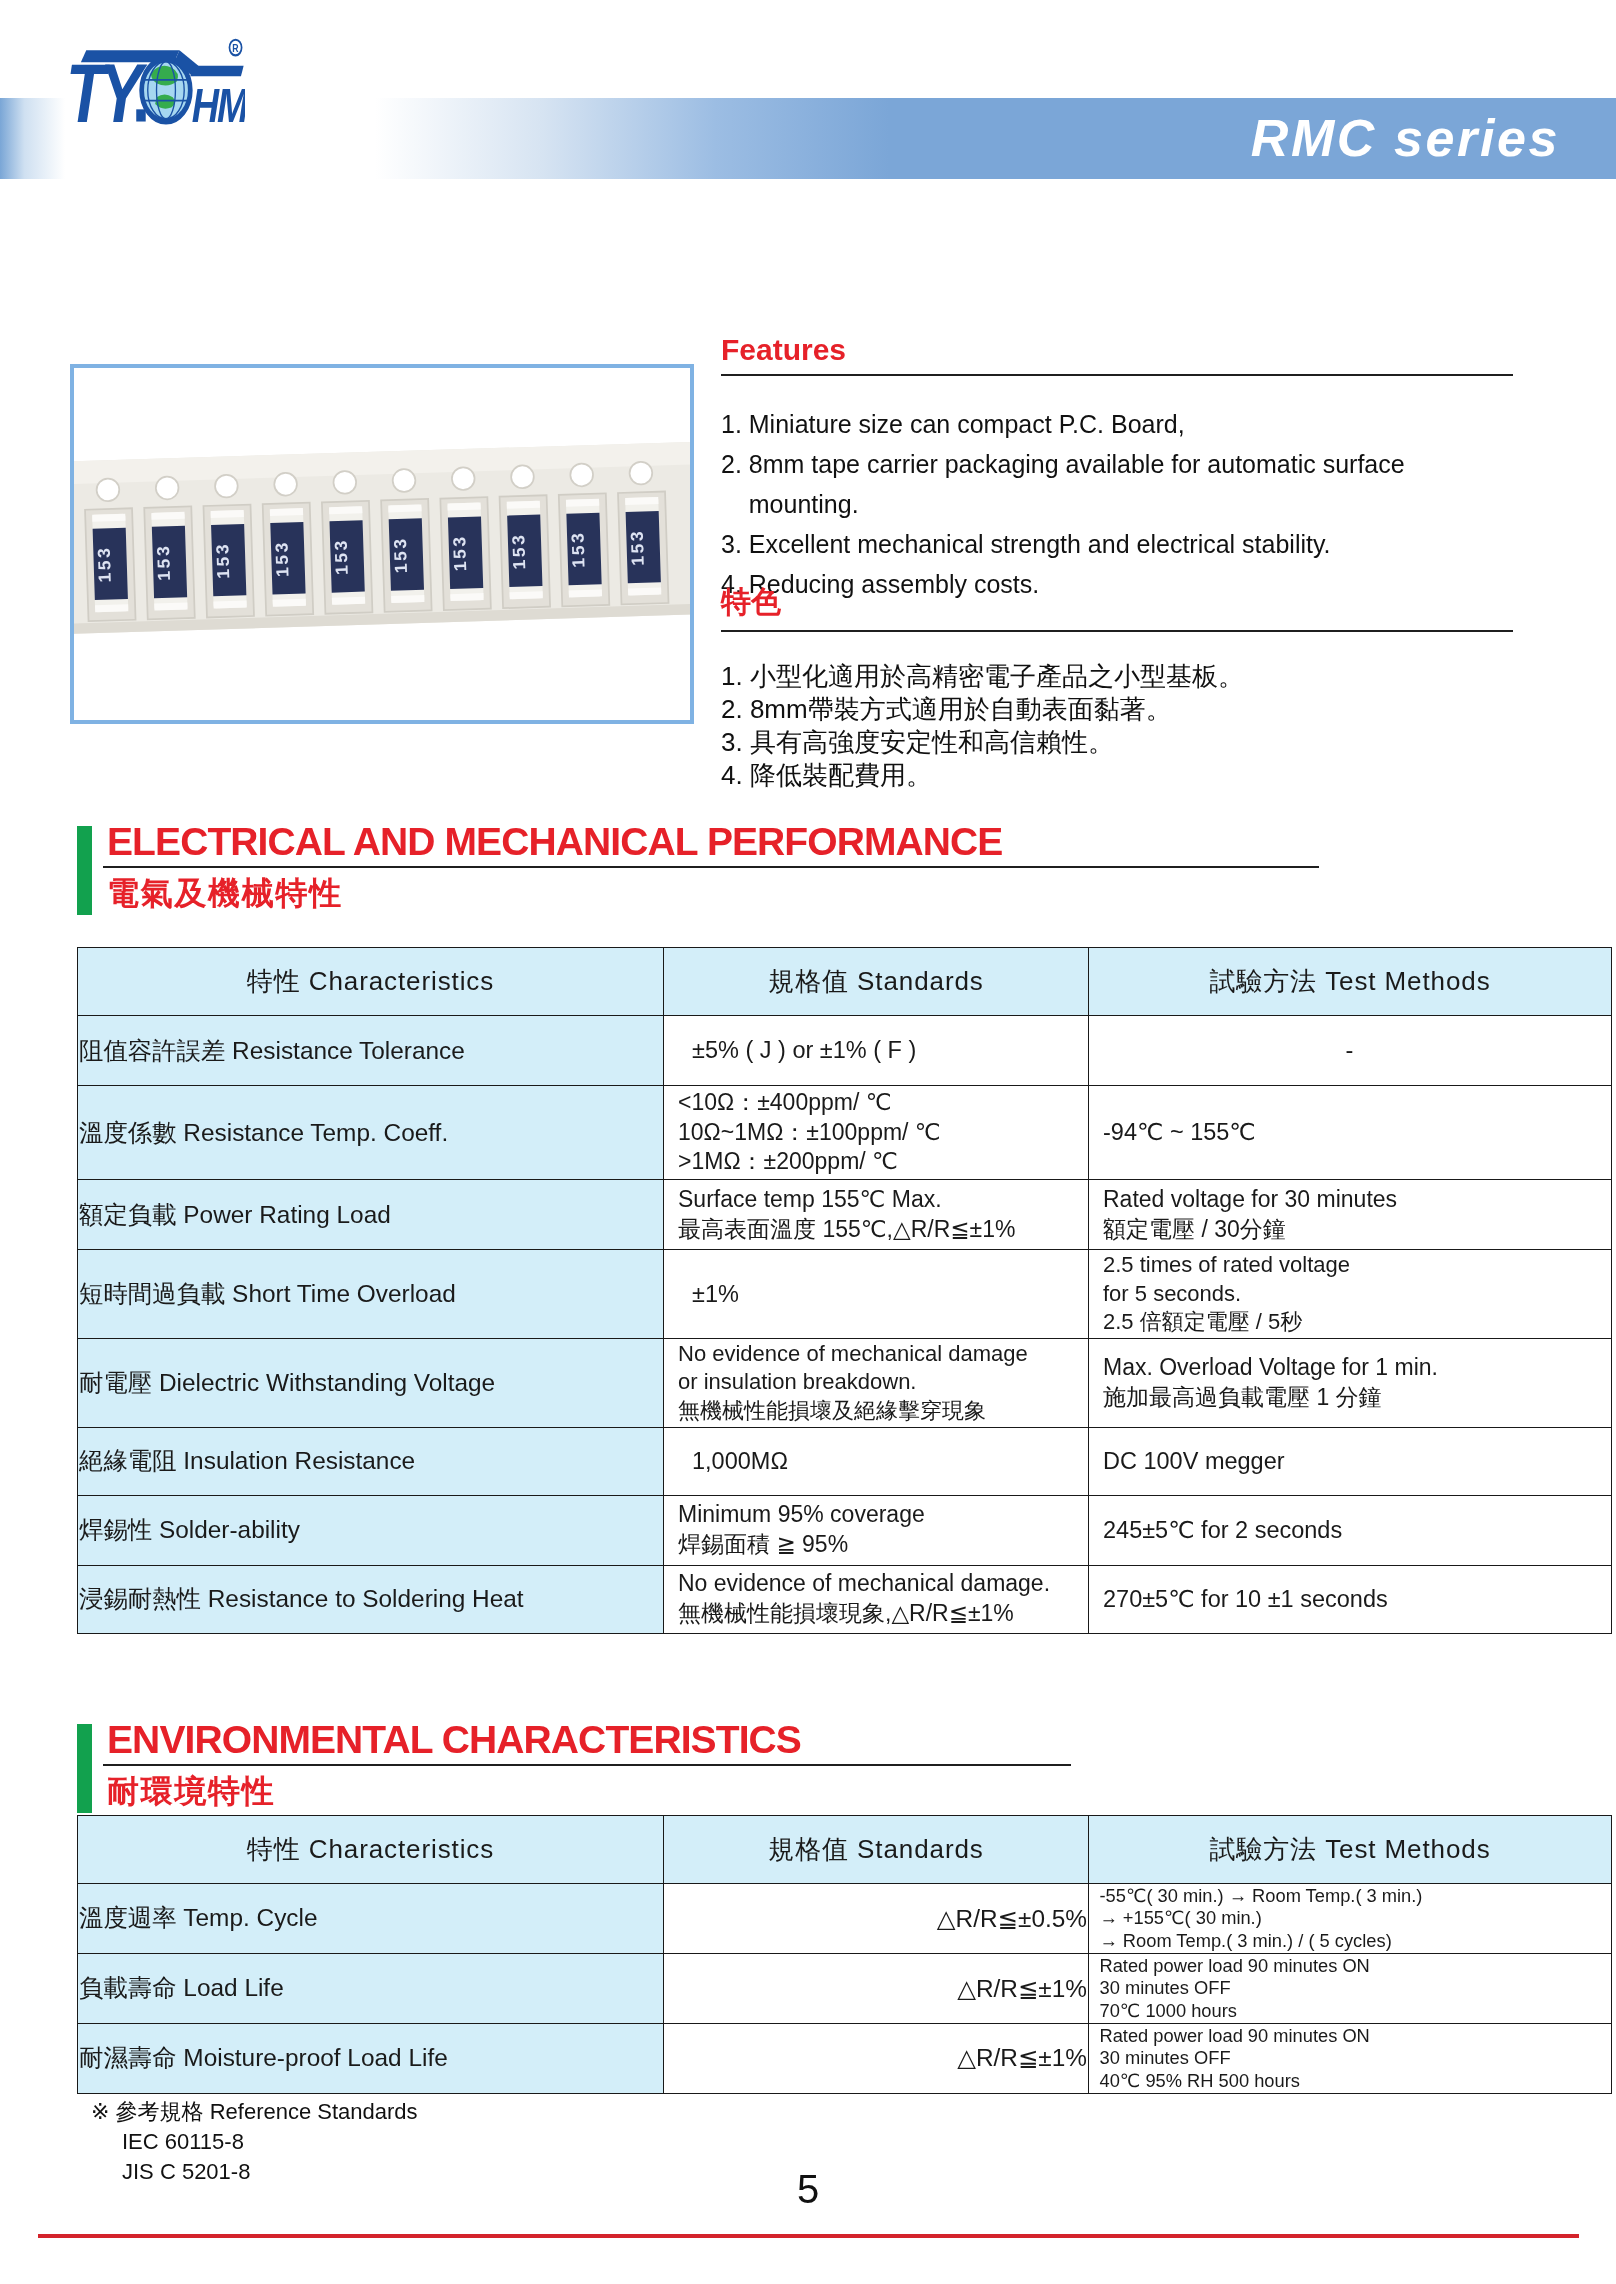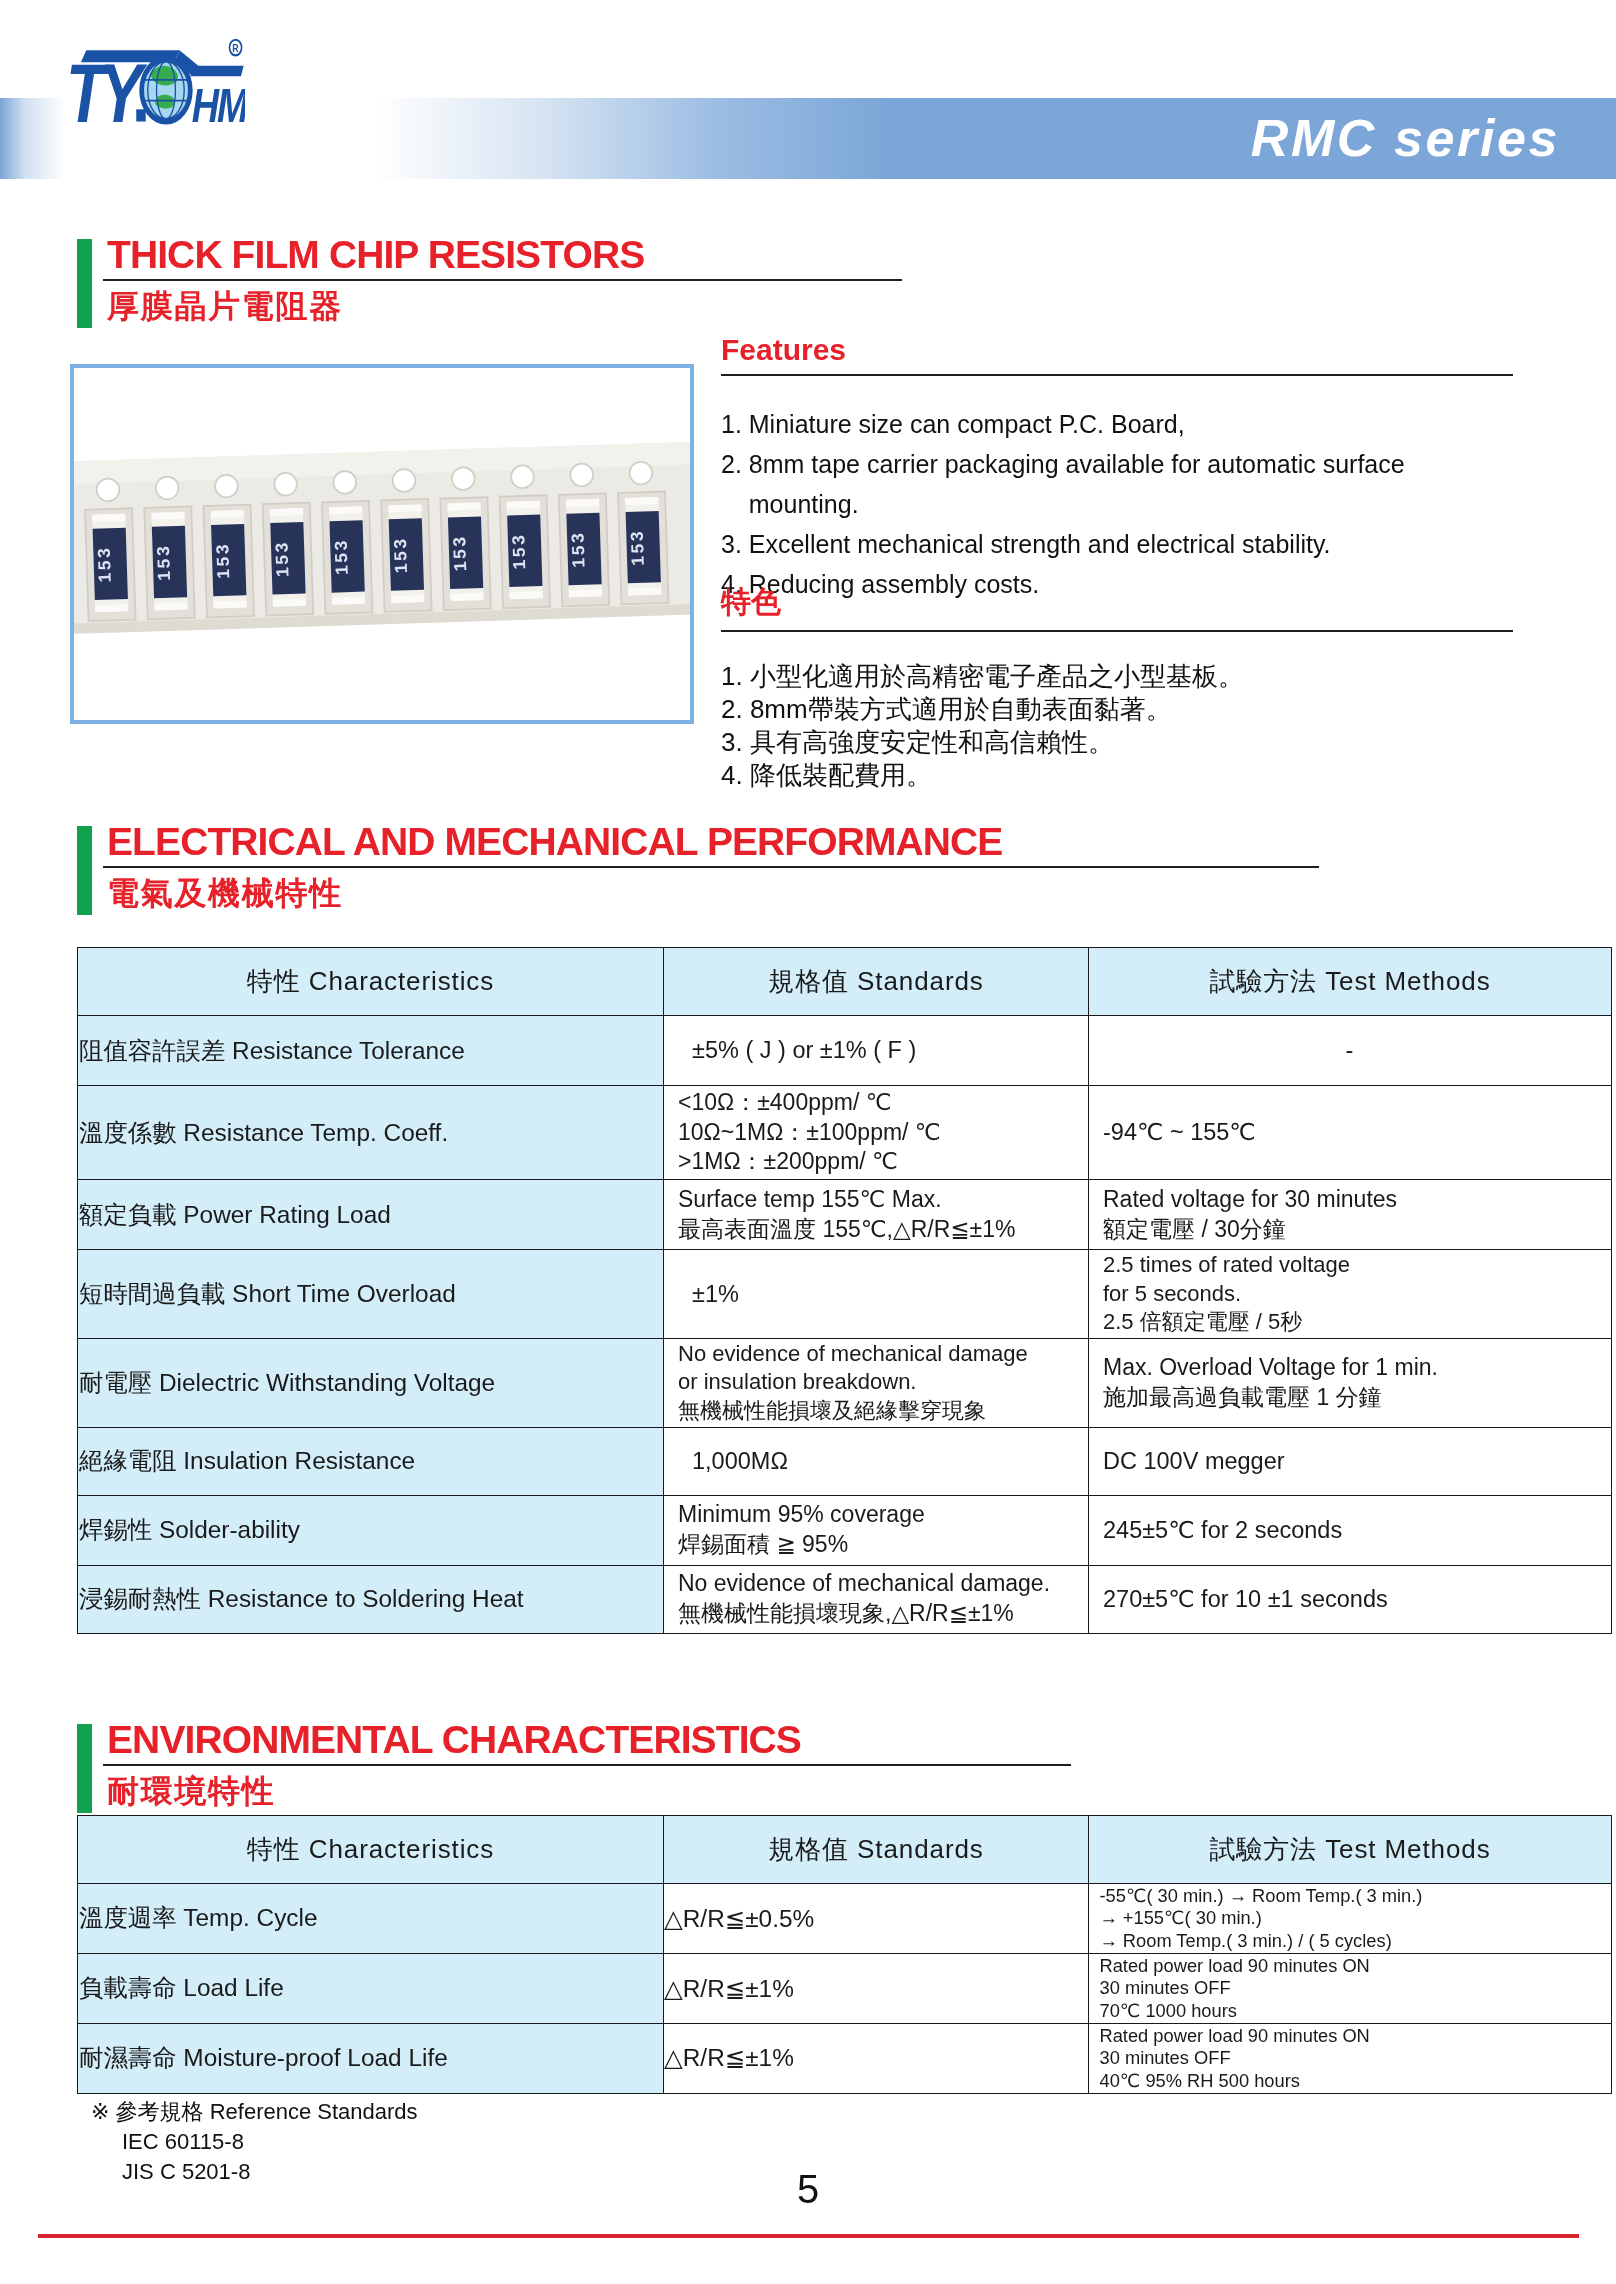--- a/index.html
+++ b/index.html
@@ -45,21 +45,21 @@
   .dtable td.c2,.dtable td.c3{background:#ffffff;padding-left:14px;font-size:23.5px;}
   .dtable td div{line-height:1.3;}
   .center{text-align:center;padding-left:0 !important;}
   .indent{padding-left:28px !important;}
   .mid{font-size:23px !important;}
   .mid div{line-height:1.28;}
   .tight{font-size:22px !important;}
   .tight div{line-height:1.18;}
   .h77{height:67px;} .h78{height:68px;} .h79{height:69px;} .h80{height:70px;}
   .h94{height:82px;} .h95{height:83px;} .h108{height:94px;}
-  .t2 td.c2{text-align:left;padding-left:0;font-size:24.4px;font-weight:400;margin-top:24px;}
+  .t2 td.c2{text-align:right;padding-left:0;font-size:24.4px;font-weight:400;margin-top:24px;}
   .t2 td.c3{font-size:18.3px;padding-left:10.5px;}
   .t2 td.c3 div{line-height:1.22;}
 
   
   .footnote{position:absolute;left:91px;top:2097px;font-size:22px;color:#111;}
   .footnote div{line-height:30px;}
   .footnote .ind{margin-left:31px;}
   .pageno{position:absolute;left:0;top:2167px;width:100%;text-align:center;font-size:40px;color:#111;}
   .redline{position:absolute;left:38px;top:2234px;width:1541px;height:3.5px;background:#d4232b;}
 </style>
@@ -86,26 +86,20 @@
     <polygon points="160,28 168,14 196,32 188,44" fill="#1a52a5"></polygon>
     <polygon points="188,32 263,32 259,44 184,44" fill="#1a52a5"></polygon>
     <g>
       <circle cx="251" cy="11" r="9" fill="#ffffff" stroke="#1a52a5" stroke-width="2.5"></circle>
       <text x="251" y="16" font-size="13" font-weight="bold" text-anchor="middle" fill="#1a52a5">R</text>
     </g>
   </svg>
 
   <div class="rmc-title">RMC series</div>
 
-  <section class="sec" style="top:234px">
-    <div class="bar"></div>
-    <div class="stitle">THICK FILM CHIP RESISTORS</div>
-    <div class="sline" style="width:799px"></div>
-    <div class="ssub">厚膜晶片電阻器</div>
-  </section>
 
   <div class="imgbox">
     <svg width="616" height="352" viewBox="0 0 707 404">
       <defs>
         <g id="chipcell">
           <rect x="-27" y="152" width="54" height="128" fill="#e3e0d9" stroke="#d0cdc5" stroke-width="2"></rect>
           <rect x="-19" y="158" width="38" height="112" rx="3" fill="#f2f1ec"></rect>
           <rect x="-19" y="174" width="38" height="82" fill="#28335a"></rect>
           <rect x="-19" y="158" width="38" height="8" fill="#fbfaf8"></rect>
           <rect x="-19" y="262" width="38" height="8" fill="#fbfaf8"></rect>

